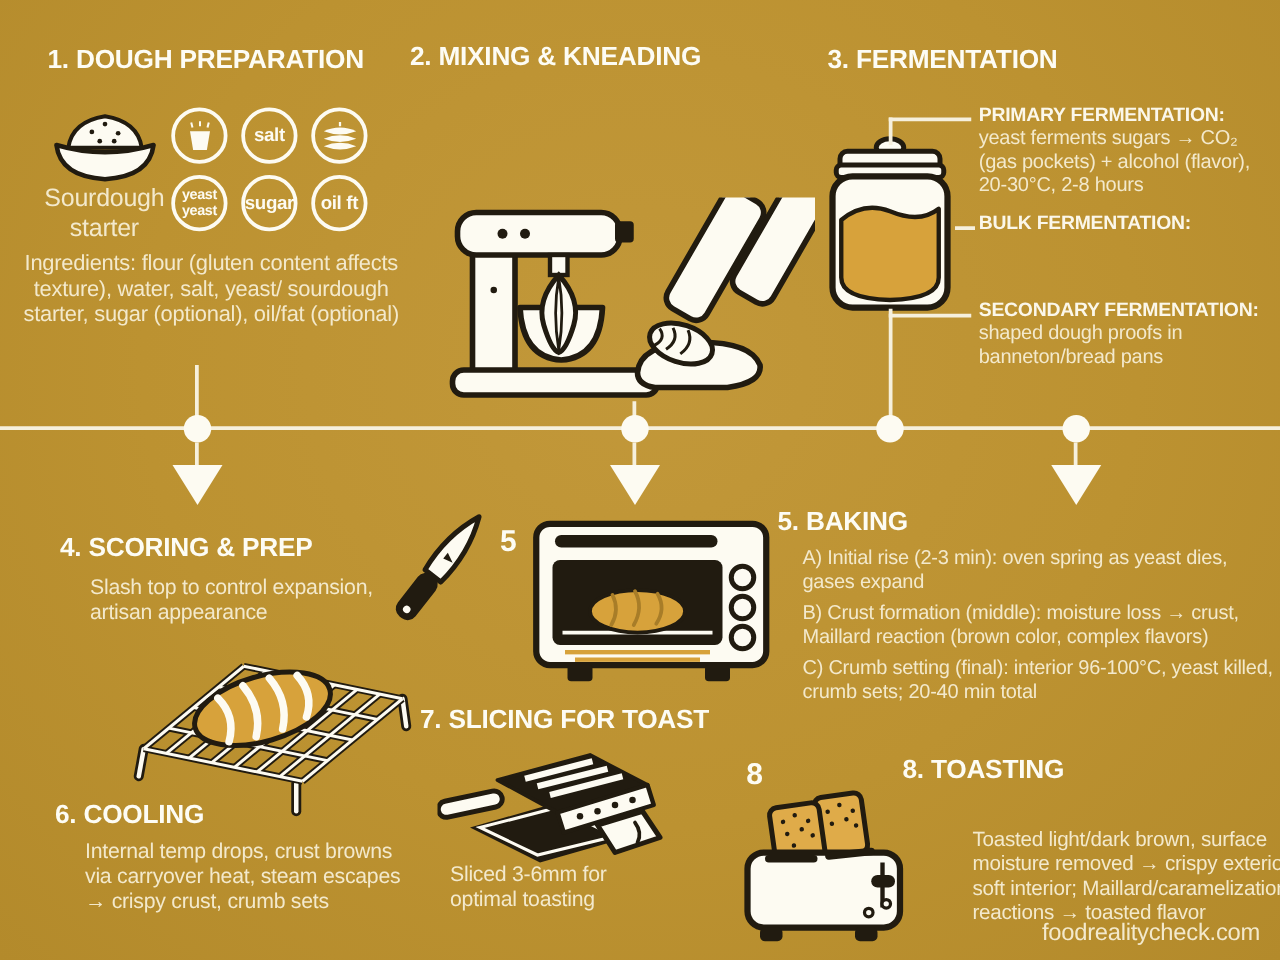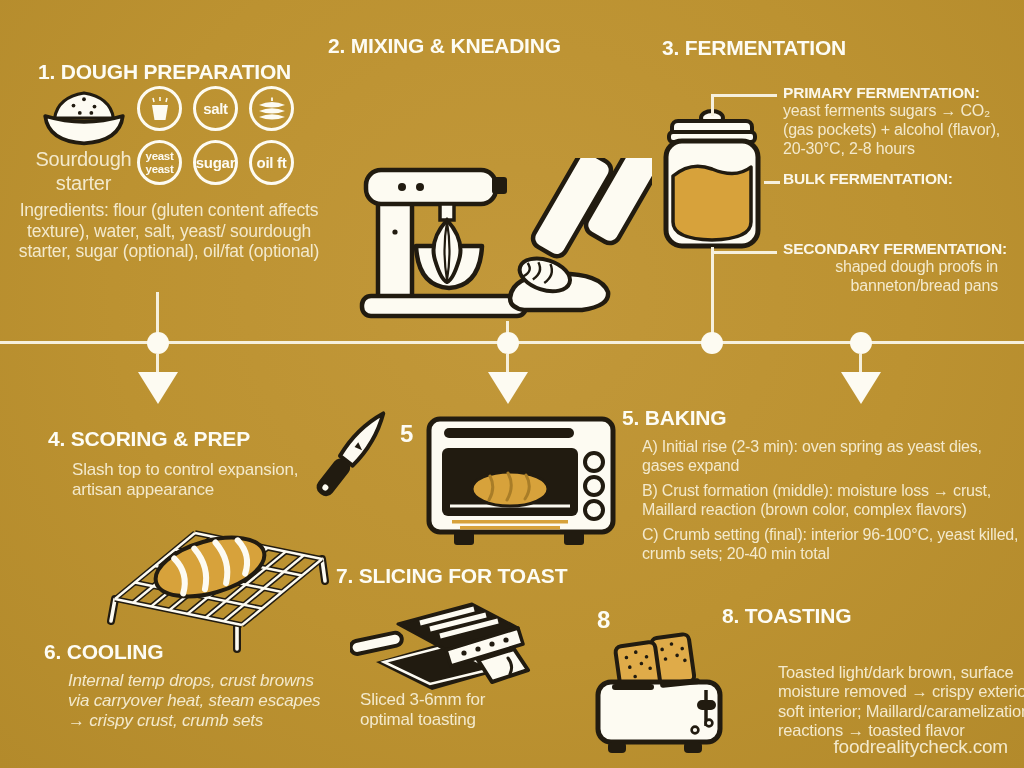--- a/index.html
+++ b/index.html
@@ -28,21 +28,21 @@
   .tl-stem{width:3px;background:#f6f0dd;}
   .tl-arrow{width:0;height:0;border-left:20px solid transparent;border-right:20px solid transparent;border-top:32px solid #fdfbf2;}
   .conn{background:#f6f0dd;}
   .footer-txt{color:#f3e9cc;font-size:19px;letter-spacing:-0.2px;}
 </style>
 </head>
 <body>
 
 <div class="stage">
 
-  <div class="abs h1" style="left:38px;top:36px;margin-top:24px;">1. DOUGH PREPARATION</div>
+  <div class="abs h1" style="left:38px;top:36px;">1. DOUGH PREPARATION</div>
 
   <svg class="abs" style="left:42px;top:84px;" width="84" height="62" viewBox="0 0 80 58">
     <path d="M12 32 Q15 12 40 8 Q65 12 68 32 Z" fill="#fdfbf2" stroke="#211b10" stroke-width="3" stroke-linejoin="round"></path>
     <circle cx="30" cy="20" r="1.8" fill="#211b10"></circle>
       <circle cx="40" cy="14" r="1.8" fill="#211b10"></circle>
     <circle cx="50" cy="21" r="1.8" fill="#211b10"></circle>
       <circle cx="36" cy="27" r="1.8" fill="#211b10"></circle>
     <circle cx="47" cy="27" r="1.8" fill="#211b10"></circle>
     <path d="M3 30 Q40 41 77 30 Q74 54 40 56 Q6 54 3 30 Z" fill="#fdfbf2" stroke="#211b10" stroke-width="3.5" stroke-linejoin="round"></path>
   </svg>
@@ -131,21 +131,21 @@
   <div class="abs conn" style="left:764px;top:181px;width:16px;height:3px;"></div>
   <div class="abs conn" style="left:711px;top:247px;width:3px;height:96px;"></div>
   <div class="abs conn" style="left:711px;top:251px;width:66px;height:3px;"></div>
 
   <div class="abs sub-title" style="left:783px;top:84px;">PRIMARY FERMENTATION:</div>
   <div class="abs body-txt" style="left:783px;top:102px;width:232px;font-size:16px;">yeast ferments sugars → CO₂ (gas pockets) + alcohol (flavor), 20-30°C, 2-8 hours</div>
 
   <div class="abs sub-title" style="left:783px;top:170px;">BULK FERMENTATION:</div>
 
   <div class="abs sub-title" style="left:783px;top:240px;">SECONDARY FERMENTATION:</div>
-  <div class="abs body-txt" style="left:783px;top:258px;width:215px;font-size:16px;text-align:right;">shaped dough proofs in banneton/bread pans</div>
+  <div class="abs body-txt" style="left:783px;top:258px;width:215px;font-size:16px;">shaped dough proofs in banneton/bread pans</div>
 
   <div class="abs tl-line" style="left:0;top:341px;width:1024px;height:3px;"></div>
 
   <div class="abs tl-stem" style="left:156px;top:292px;height:50px;"></div>
   <div class="abs tl-stem" style="left:506px;top:321px;height:21px;"></div>
 
   <div class="abs tl-node" style="left:147px;top:332px;"></div>
   <div class="abs tl-node" style="left:497px;top:332px;"></div>
   <div class="abs tl-node" style="left:701px;top:332px;"></div>
   <div class="abs tl-node" style="left:850px;top:332px;"></div>
@@ -218,21 +218,21 @@
     <g transform="rotate(-16 140 42)">
       <ellipse cx="140" cy="42" rx="56" ry="26" fill="#d7a23b" stroke="#211b10" stroke-width="4"></ellipse>
       <path d="M108 24 Q118 42 107 60" fill="none" stroke="#fdfbf2" stroke-width="6" stroke-linecap="round"></path>
       <path d="M130 20 Q140 42 129 62" fill="none" stroke="#fdfbf2" stroke-width="6" stroke-linecap="round"></path>
       <path d="M152 20 Q162 42 151 62" fill="none" stroke="#fdfbf2" stroke-width="6" stroke-linecap="round"></path>
       <path d="M174 24 Q183 42 172 58" fill="none" stroke="#fdfbf2" stroke-width="6" stroke-linecap="round"></path>
     </g>
   </svg>
 
   <div class="abs h1" style="left:44px;top:640px;">6. COOLING</div>
-  <div class="abs body-txt" style="left:68px;top:671px;width:270px;font-style:italic;">Internal temp drops, crust browns via carryover heat, steam escapes → crispy crust, crumb sets</div>
+  <div class="abs body-txt" style="left:68px;top:671px;width:270px;">Internal temp drops, crust browns via carryover heat, steam escapes → crispy crust, crumb sets</div>
 
   <div class="abs num-label" style="left:400px;top:420px;">5</div>
 
   <svg class="abs" style="left:426px;top:416px;" width="190" height="140" viewBox="0 0 190 140">
     <rect x="3" y="3" width="184" height="113" rx="11" fill="#fdfbf2" stroke="#211b10" stroke-width="5"></rect>
     <rect x="18" y="12" width="130" height="10" rx="5" fill="#211b10"></rect>
     <rect x="16" y="32" width="136" height="68" rx="6" fill="#211b10"></rect>
     <line x1="24" y1="90" x2="144" y2="90" stroke="#fdfbf2" stroke-width="3"></line>
     <g>
       <ellipse cx="84" cy="73" rx="38" ry="17" fill="#d7a23b" stroke="#211b10" stroke-width="3"></ellipse>

